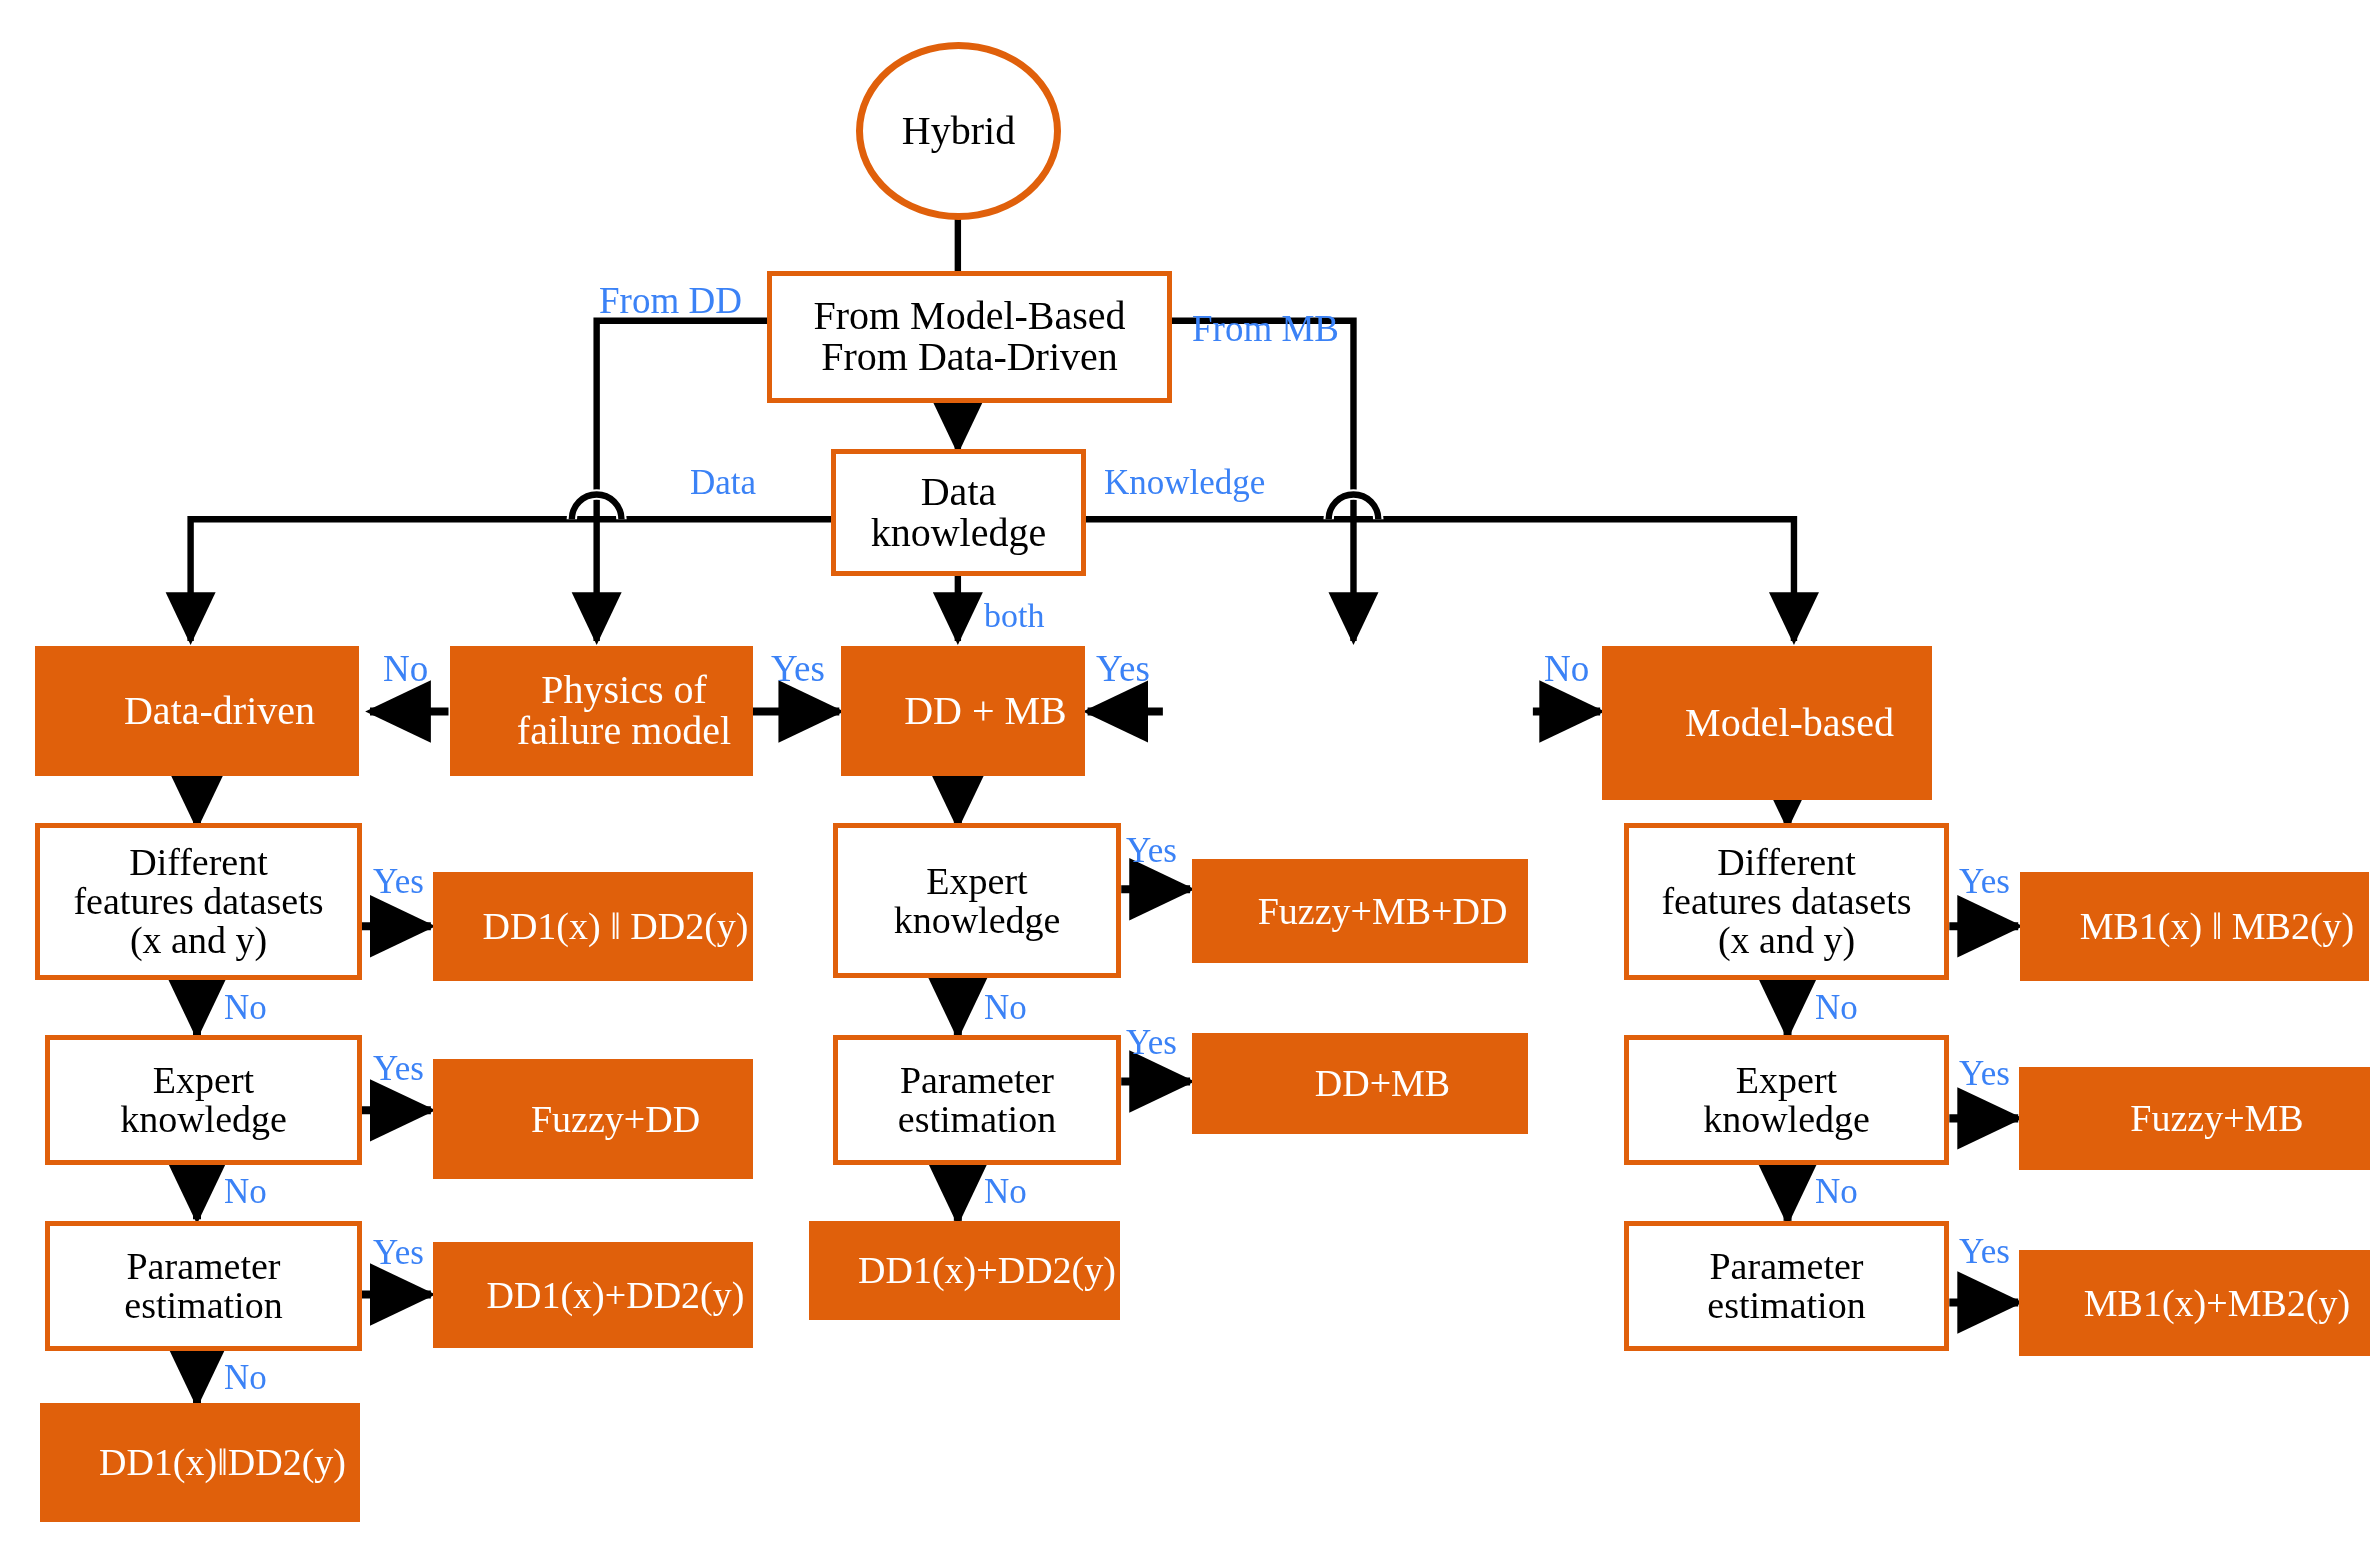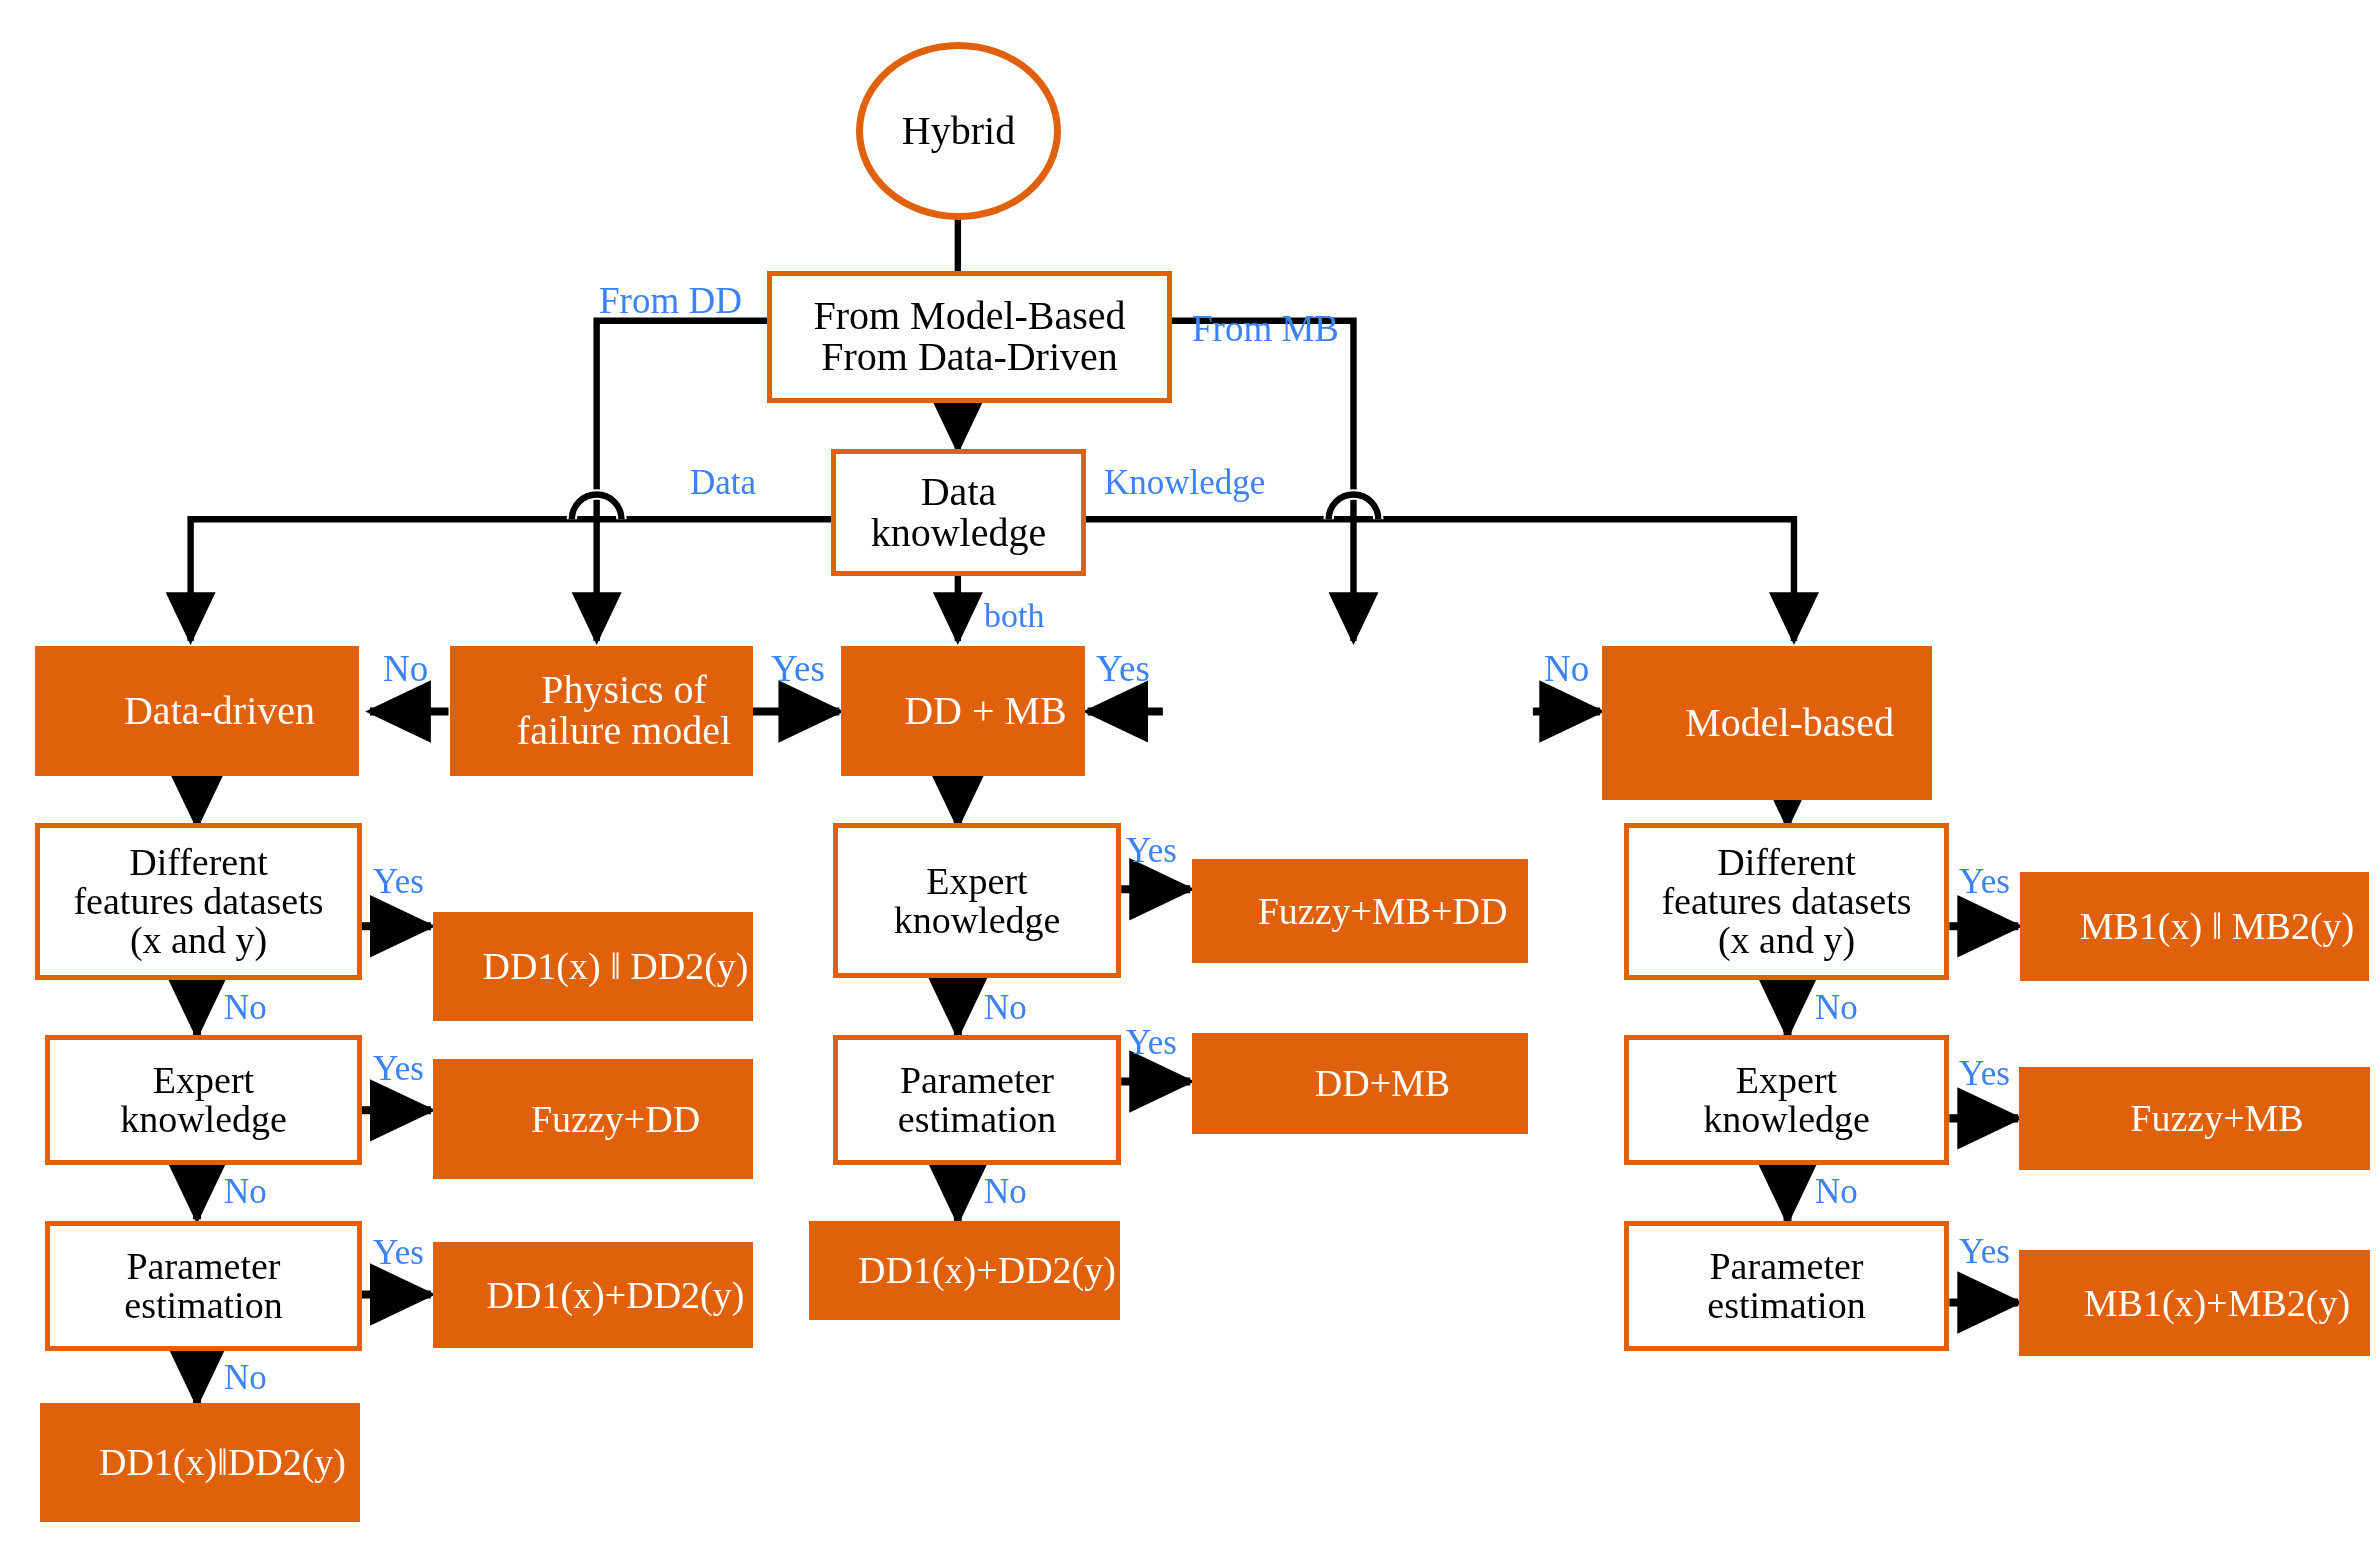--- a/index.html
+++ b/index.html
@@ -146,21 +146,21 @@
 
   <div class="node fill s52" style="left:841px; top:646px; width:244px; height:130px;">DD + MB</div>
 
 
   <div class="node fill s52" style="left:1602px; top:646px; width:330px; height:154px;">Model-based</div>
 
   <div class="node outline s48" style="left:35px; top:823px; width:327px; height:157px;">Different
 features datasets
 (x and y)</div>
 
-  <div class="node fill s48" style="left:433px; top:872px; width:320px; height:109px;margin-top:40px;">DD1(x) ‖ DD2(y)</div>
+  <div class="node fill s48" style="left:433px; top:872px; width:320px; height:109px;">DD1(x) ‖ DD2(y)</div>
 
   <div class="node outline s48" style="left:45px; top:1035px; width:317px; height:130px;">Expert
 knowledge</div>
 
   <div class="node fill s48" style="left:433px; top:1059px; width:320px; height:120px;">Fuzzy+DD</div>
 
   <div class="node outline s48" style="left:45px; top:1221px; width:317px; height:130px;">Parameter
 estimation</div>
 
   <div class="node fill s48" style="left:433px; top:1242px; width:320px; height:106px;">DD1(x)+DD2(y)</div>

